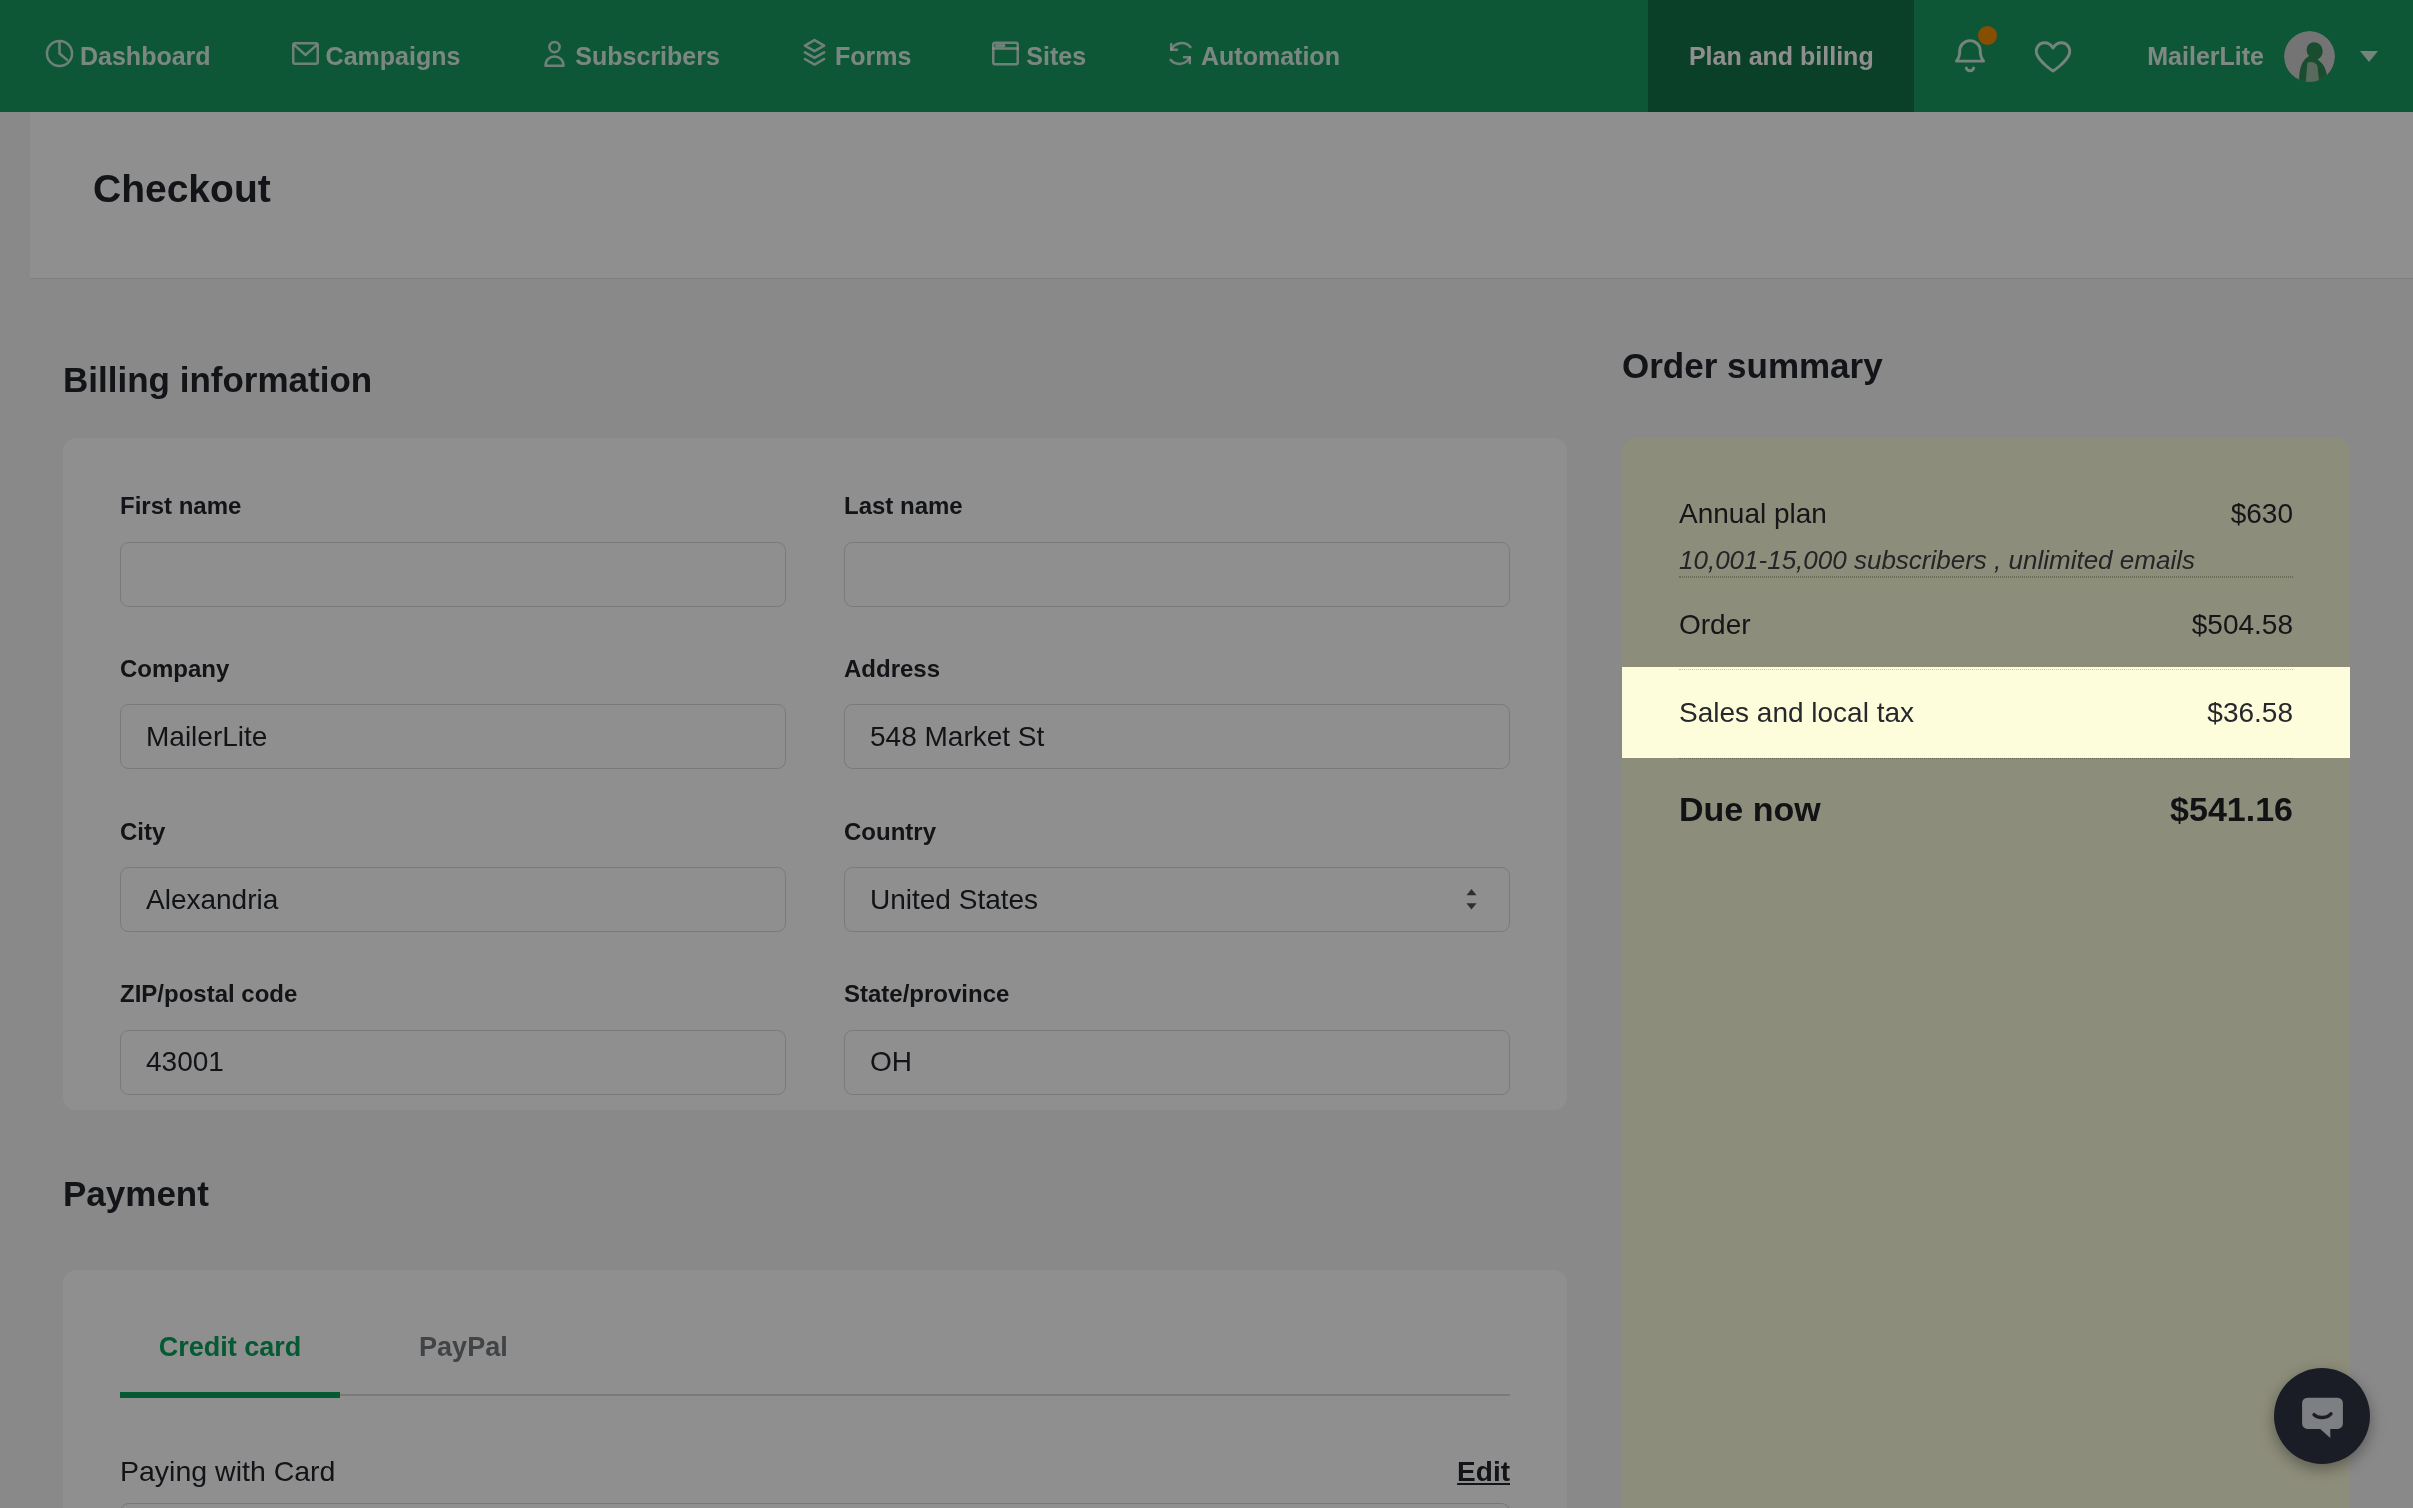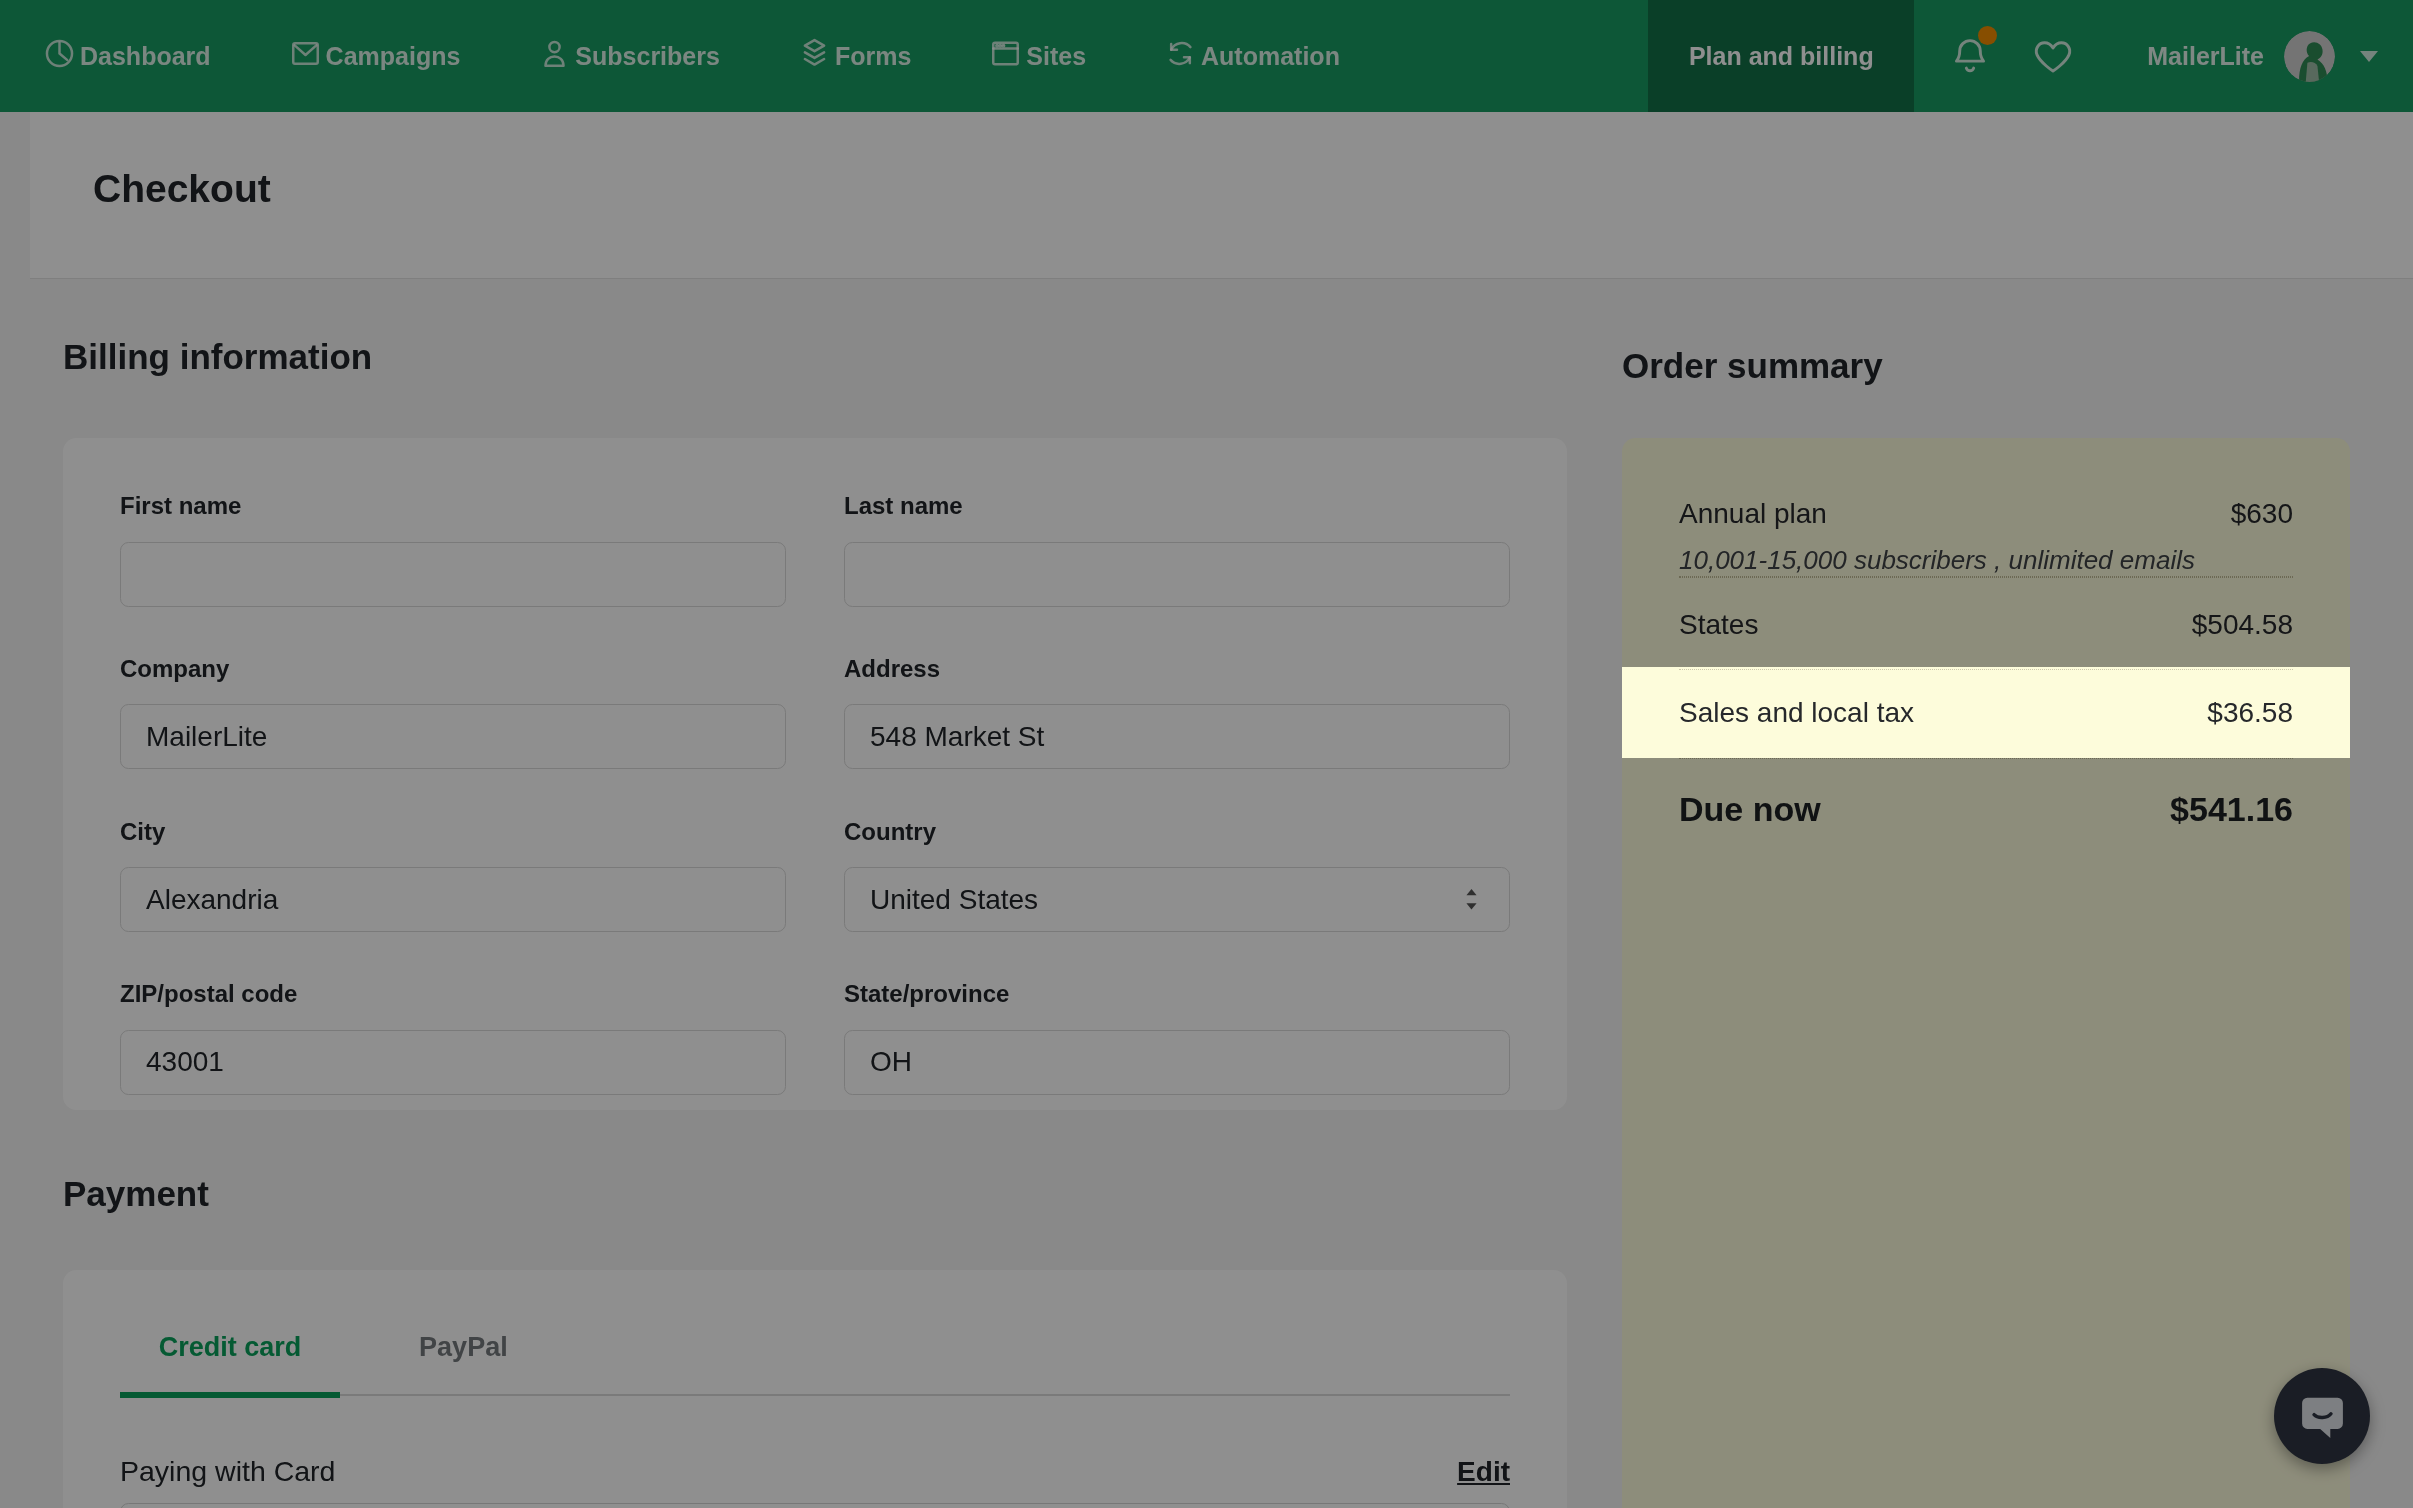--- a/index.html
+++ b/index.html
@@ -35,21 +35,21 @@
     border-top:11.7px solid rgba(255,255,255,0.8); }
 
   
   .page-header { position:absolute; left:0; top:112px; width:2413px; height:167px;
     background:#ffffff; border-bottom:1.7px solid #e2e2e2;margin-left:30px; }
   .page-title { position:absolute; left:63px; top:55px; font-size:39px; font-weight:800; color:var(--ink); }
 
   
   .main { position:absolute; left:0; top:279px; width:2413px; height:1229px; background:#f4f4f4; }
   .section-heading { position:absolute; font-size:35px; font-weight:800; color:var(--ink); }
-  .h-billing { left:63px; top:58px; }
+  .h-billing { left:63px; top:81px; }
   .h-payment { left:63px; top:895px; }
   .h-summary { left:1622px; top:67px; }
 
   
   .form-card { position:absolute; left:63px; top:159px; width:1504px; height:672px;
     background:#ffffff; border-radius:13.4px; padding:54px 57px 0;
     display:grid; grid-template-columns:1fr 1fr; column-gap:58px; row-gap:33px; }
   .field label { display:block; font-size:24px; font-weight:700; color:var(--ink);
     line-height:28.5px; margin-bottom:21px; }
   .field input, .field .select {
@@ -258,21 +258,21 @@
 
   <div class="sum-card">
     <div class="sum-row">
       <span>Annual plan</span>
       <span>$630</span>
     </div>
     <div class="sum-desc">10,001-15,000 subscribers , unlimited emails</div>
     <hr class="dotted hr1">
     <hr class="dotted hr2">
     <div class="sum-row r-total">
-      <span>States</span>
+      <span>Order</span>
       <span>$504.58</span>
     </div>
     <div class="spotlight">
       <hr class="dotted">
       <div class="sum-row">
         <span>Sales and local tax</span>
         <span>$36.58</span>
       </div>
     </div>
     <hr class="dotted hr3">

